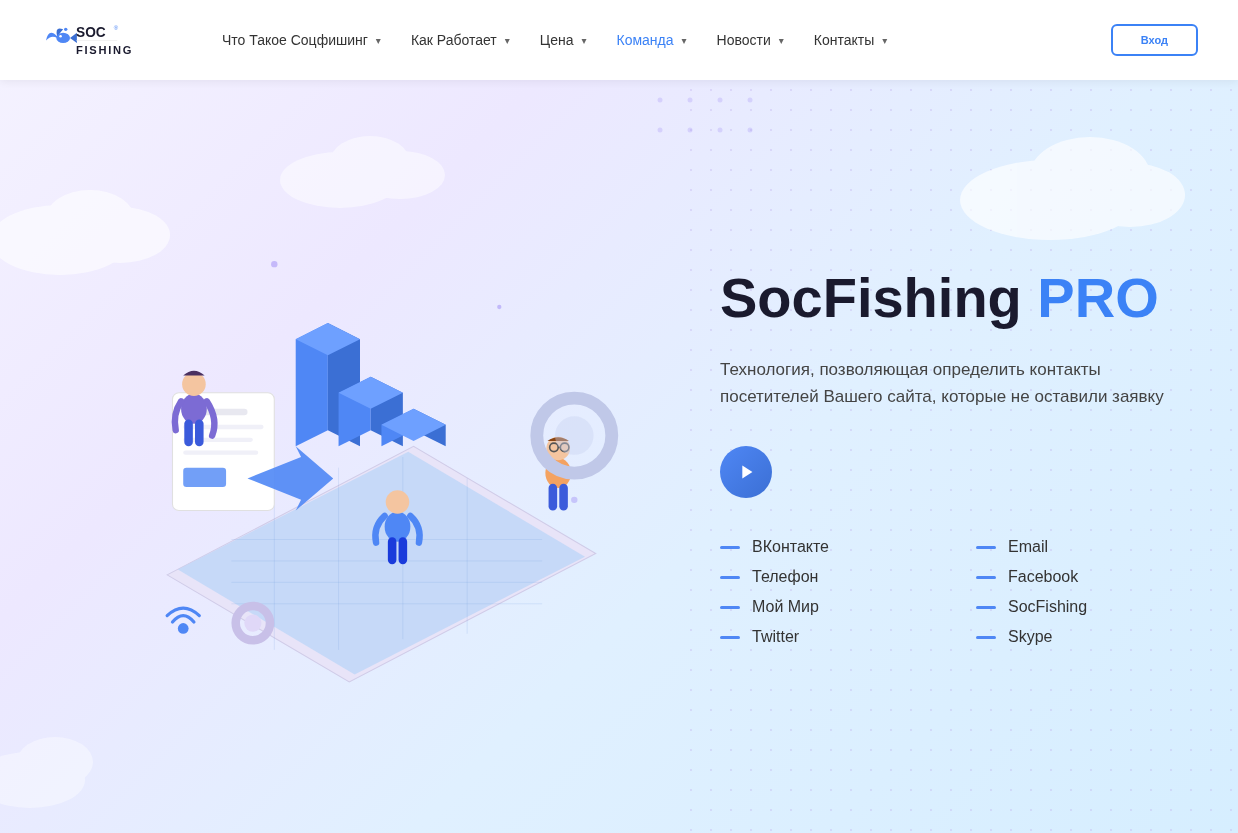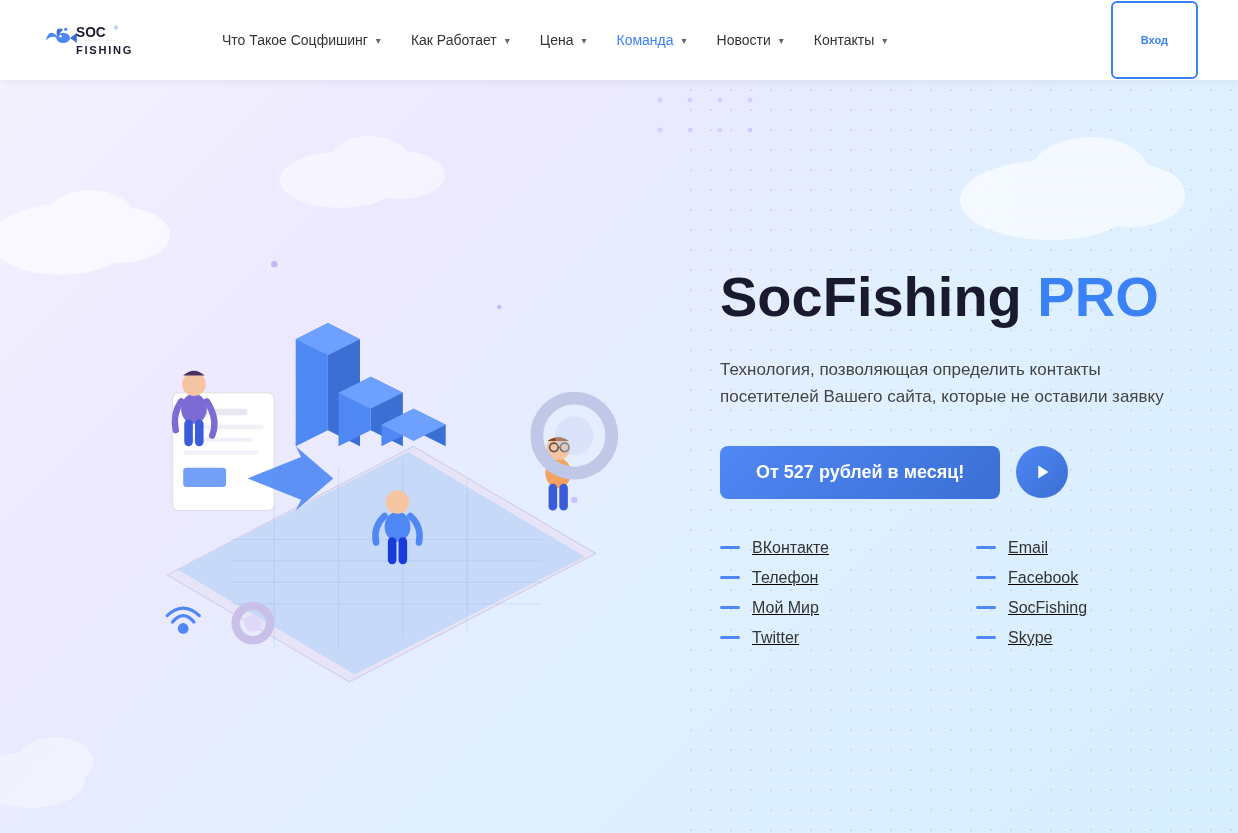--- a/index.html
+++ b/index.html
@@ -11,20 +11,21 @@
       background: #f5f5f8;
     }
 
     
     .navbar {
       position: fixed;
       top: 0; left: 0; right: 0;
       height: 80px;
       background: #fff;
       display: flex;
+      align-items: center;
       padding: 1px 40px;
       z-index: 100;
       box-shadow: 0 2px 8px rgba(0,0,0,0.06);
     }
     .logo {
       display: flex;
       align-items: center;
       margin-right: 50px;
       cursor: pointer;
     }
@@ -163,21 +164,20 @@
     .cta-arrow-btn svg {
       width: 22px;
       height: 22px;
     }
 
     
     .features-grid {
       display: grid;
       grid-template-columns: 1fr 1fr;
       gap: 12px 40px;
-      text-decoration: underline;
     }
     .feature-item {
       display: flex;
       align-items: center;
       gap: 12px;
       font-size: 16px;
       color: #333;
     }
     .feature-dash {
       width: 20px;
@@ -420,23 +420,20 @@
   </div>
 
   <div class="hero-right">
     <h1 class="hero-title">
       <span>SocFishing </span><span class="pro">PRO</span>
     </h1>
 
     <p class="hero-subtitle">Технология, позволяющая определить контакты посетителей Вашего сайта, которые не оставили заявку</p>
 
     <div class="hero-cta">
-      <button class="cta-btn">
-        <span>От </span><strong>527</strong><span> рублей в месяц!</span>
-      </button>
       <button class="cta-arrow-btn">
         <svg viewBox="0 0 24 24" fill="white" xmlns="http://www.w3.org/2000/svg">
           <path d="M8 5l11 7-11 7V5z"></path>
         </svg>
       </button>
     </div>
 
     <div class="features-grid">
 
       <div class="feature-item">

